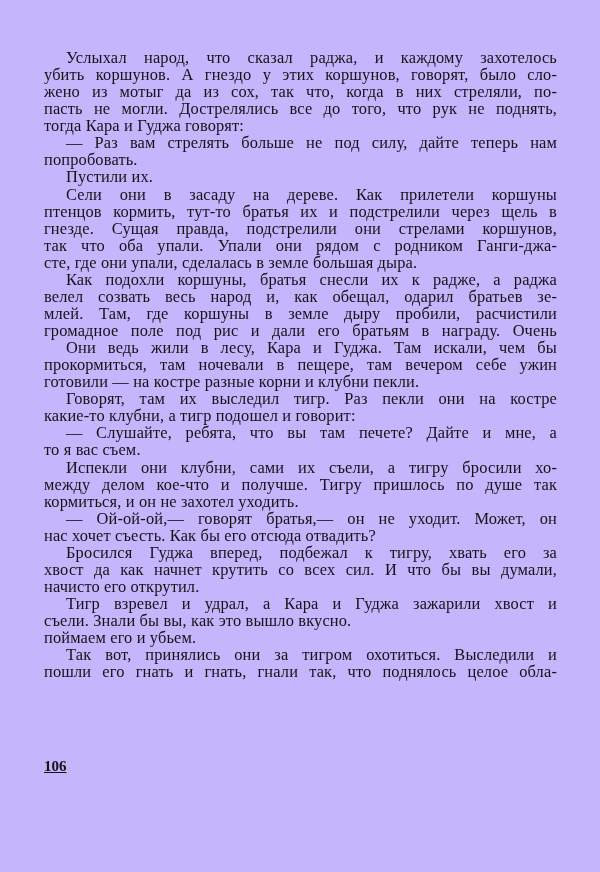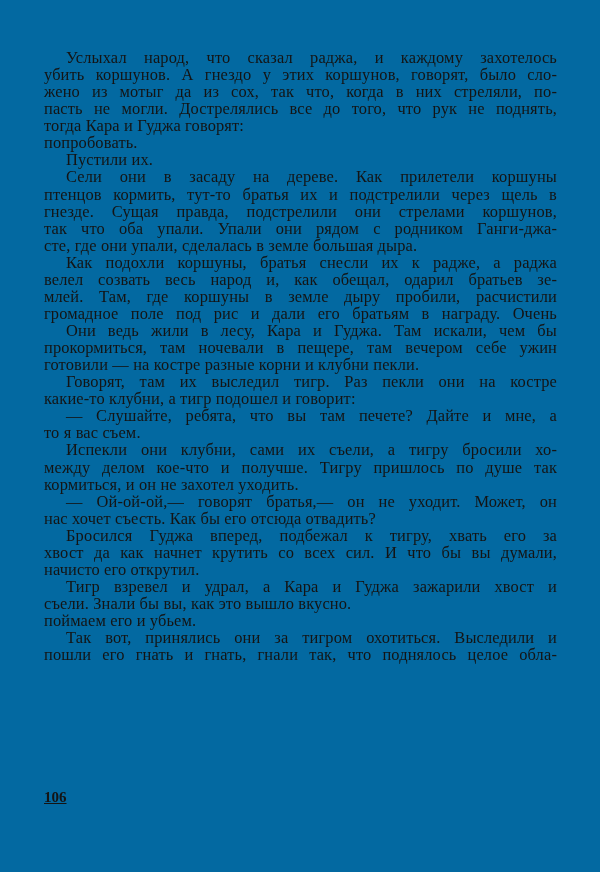--- a/index.html
+++ b/index.html
@@ -1,53 +1,54 @@
 <!DOCTYPE html>
 <html><head>
 <meta charset="utf-8">
 <style>
   html, body { margin: 0; padding: 0; background: #ffffff; }
   body { width: 600px; height: 872px; position: relative; overflow: hidden; }
   .page {
     position: absolute; left: 0; top: 0; width: 600px; height: 872px;
-    background: #0369a1;
+    background: #c4b5fd;
   }
   .text-block {
     position: absolute; left: 44px; top: 49px; width: 513px;
     font-family: "Liberation Serif", "DejaVu Serif", serif;
     font-size: 16.4px;
     line-height: 17.07px;
     color: #141414;
   }
   .line {
     display: block;
     height: 17.07px;
     white-space: nowrap;
     text-align: justify;
     text-align-last: justify;
     letter-spacing: 0.15px;
   }
   .line.last { text-align-last: left; }
   .line.indent { padding-left: 22px; }
   .page-number {
-    position: absolute; left: 44px; top: 789px;
+    position: absolute; left: 44px; top: 758px;
     font-family: "Liberation Serif", "DejaVu Serif", serif;
     font-size: 15px; font-weight: bold; color: #141414; text-decoration: underline;
   }
 </style>
 </head>
 <body>
 
 <div class="page">
   <div class="text-block" id="text-block">
       <span class="line indent">Услыхал народ, что сказал раджа, и каждому захотелось</span>
       <span class="line">убить коршунов. А гнездо у этих коршунов, говорят, было сло-</span>
       <span class="line">жено из мотыг да из сох, так что, когда в них стреляли, по-</span>
       <span class="line">пасть не могли. Дострелялись все до того, что рук не поднять,</span>
       <span class="line last">тогда Кара и Гуджа говорят:</span>
+      <span class="line indent">— Раз вам стрелять больше не под силу, дайте теперь нам</span>
       <span class="line last">попробовать.</span>
       <span class="line indent last">Пустили их.</span>
       <span class="line indent">Сели они в засаду на дереве. Как прилетели коршуны</span>
       <span class="line">птенцов кормить, тут-то братья их и подстрелили через щель в</span>
       <span class="line">гнезде. Сущая правда, подстрелили они стрелами коршунов,</span>
       <span class="line">так что оба упали. Упали они рядом с родником Ганги-джа-</span>
       <span class="line last">сте, где они упали, сделалась в земле большая дыра.</span>
       <span class="line indent">Как подохли коршуны, братья снесли их к радже, а раджа</span>
       <span class="line">велел созвать весь народ и, как обещал, одарил братьев зе-</span>
       <span class="line">млей. Там, где коршуны в земле дыру пробили, расчистили</span>

